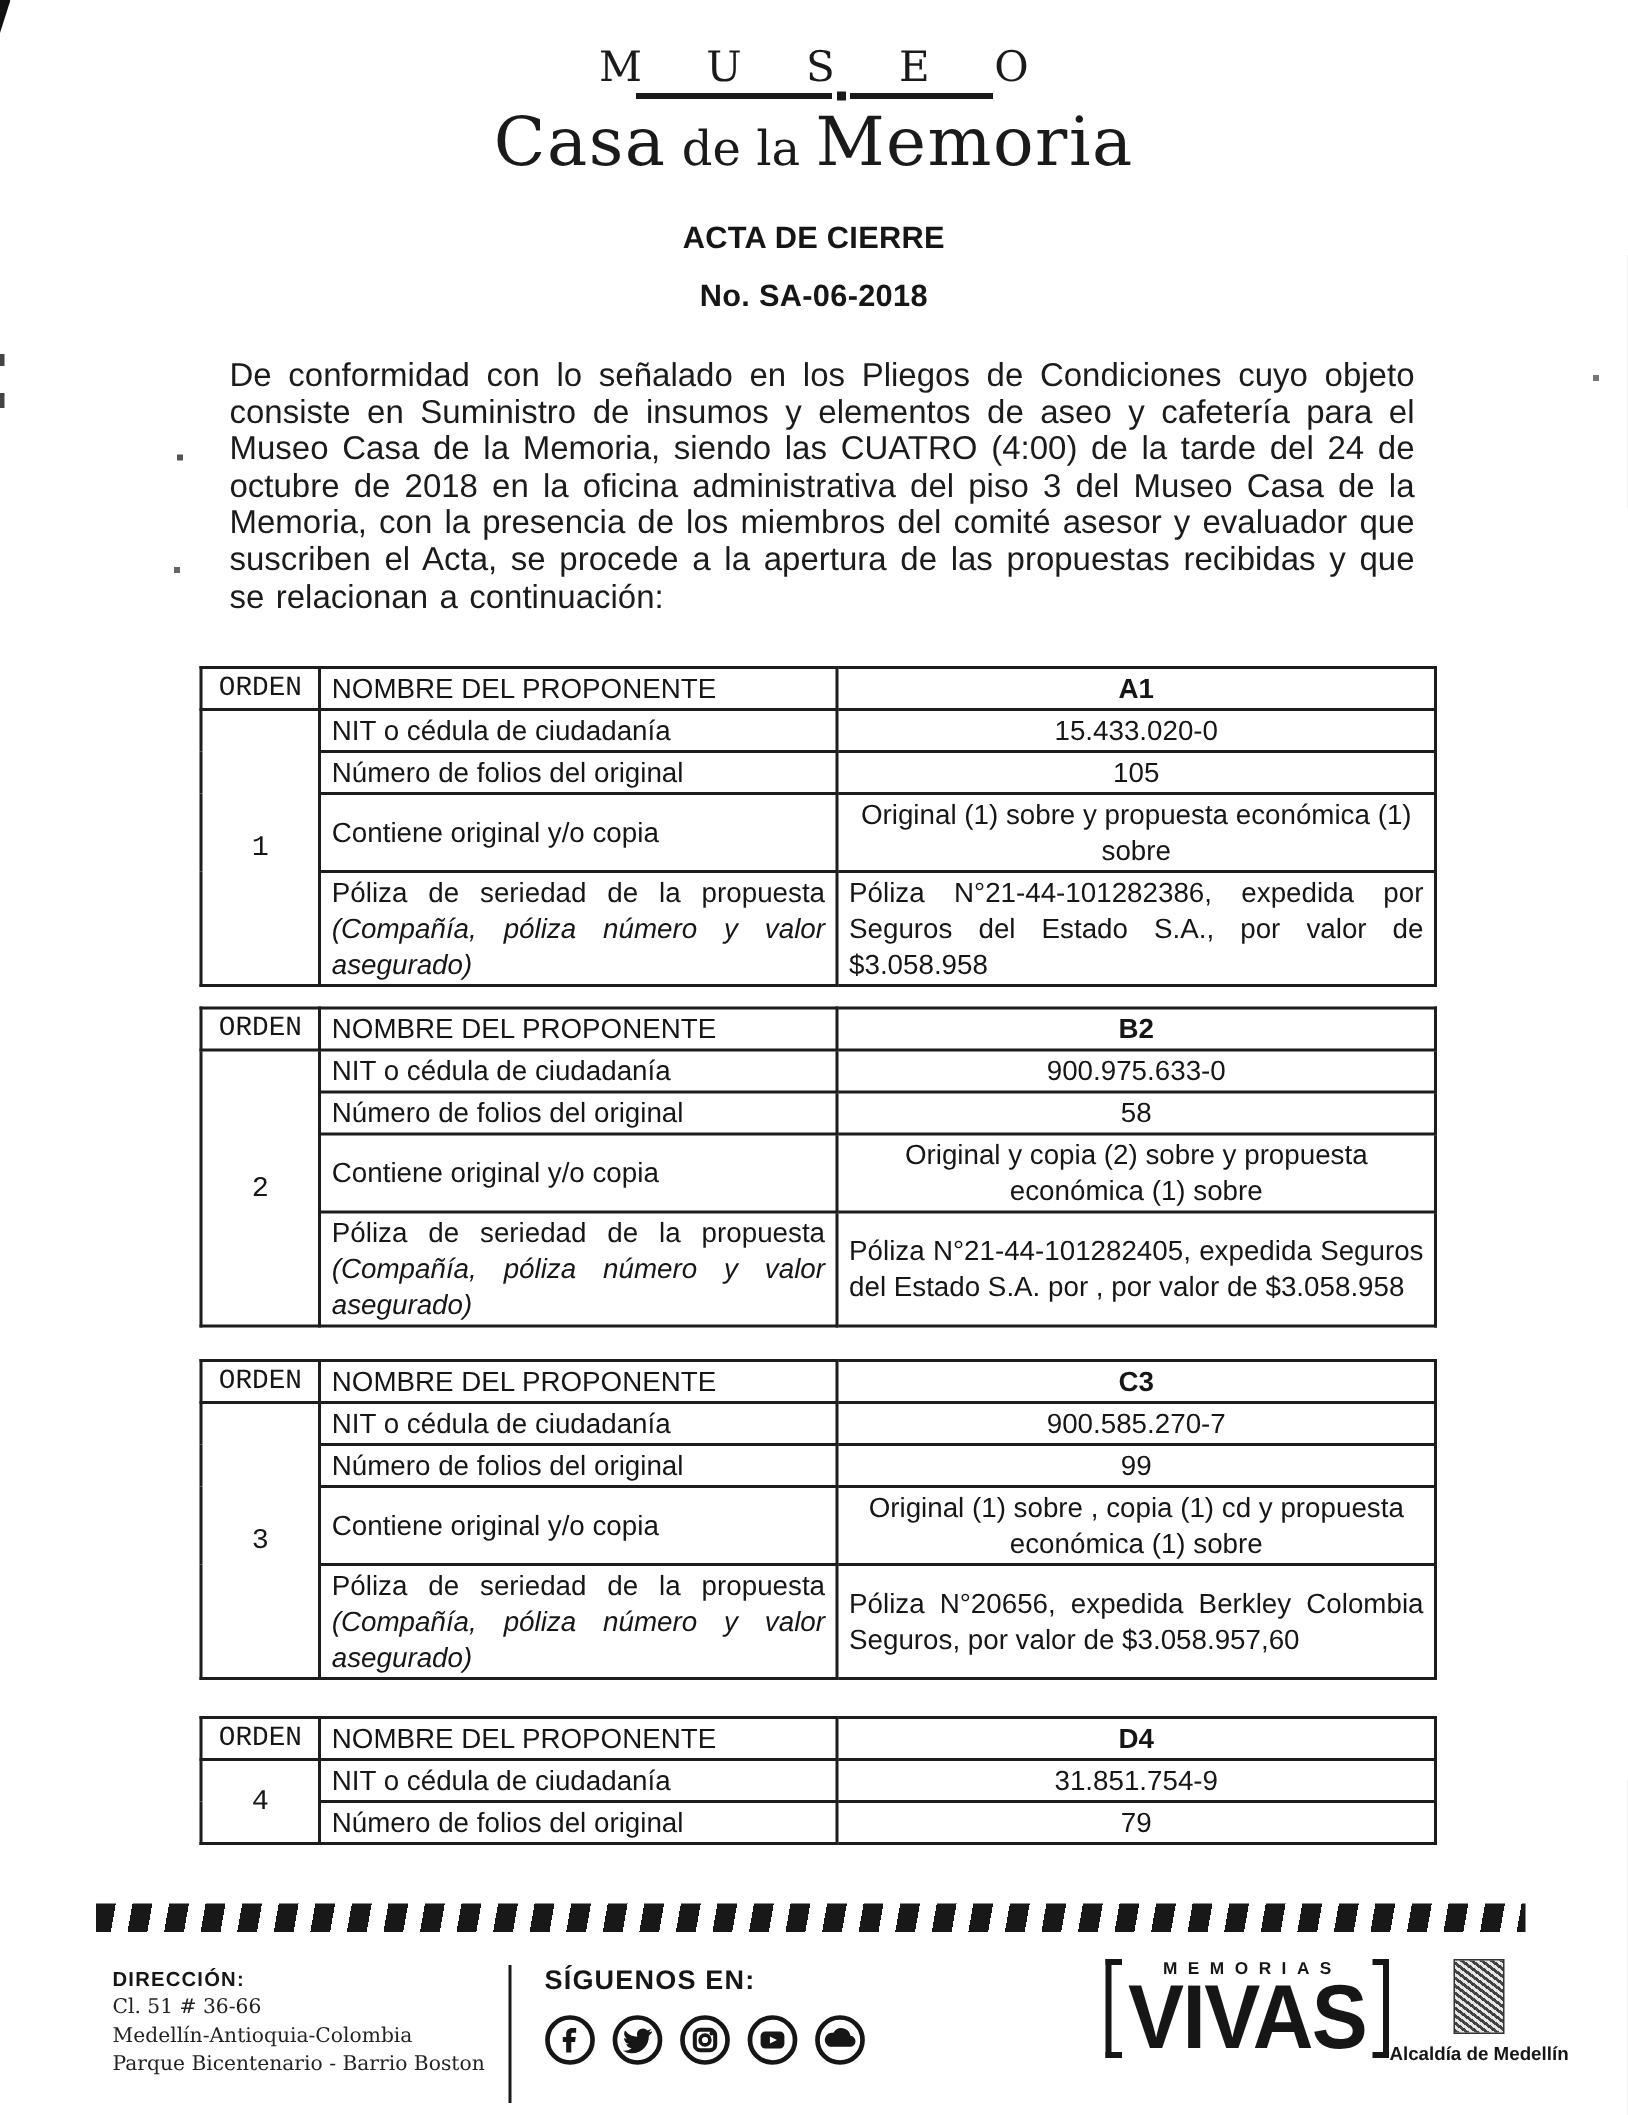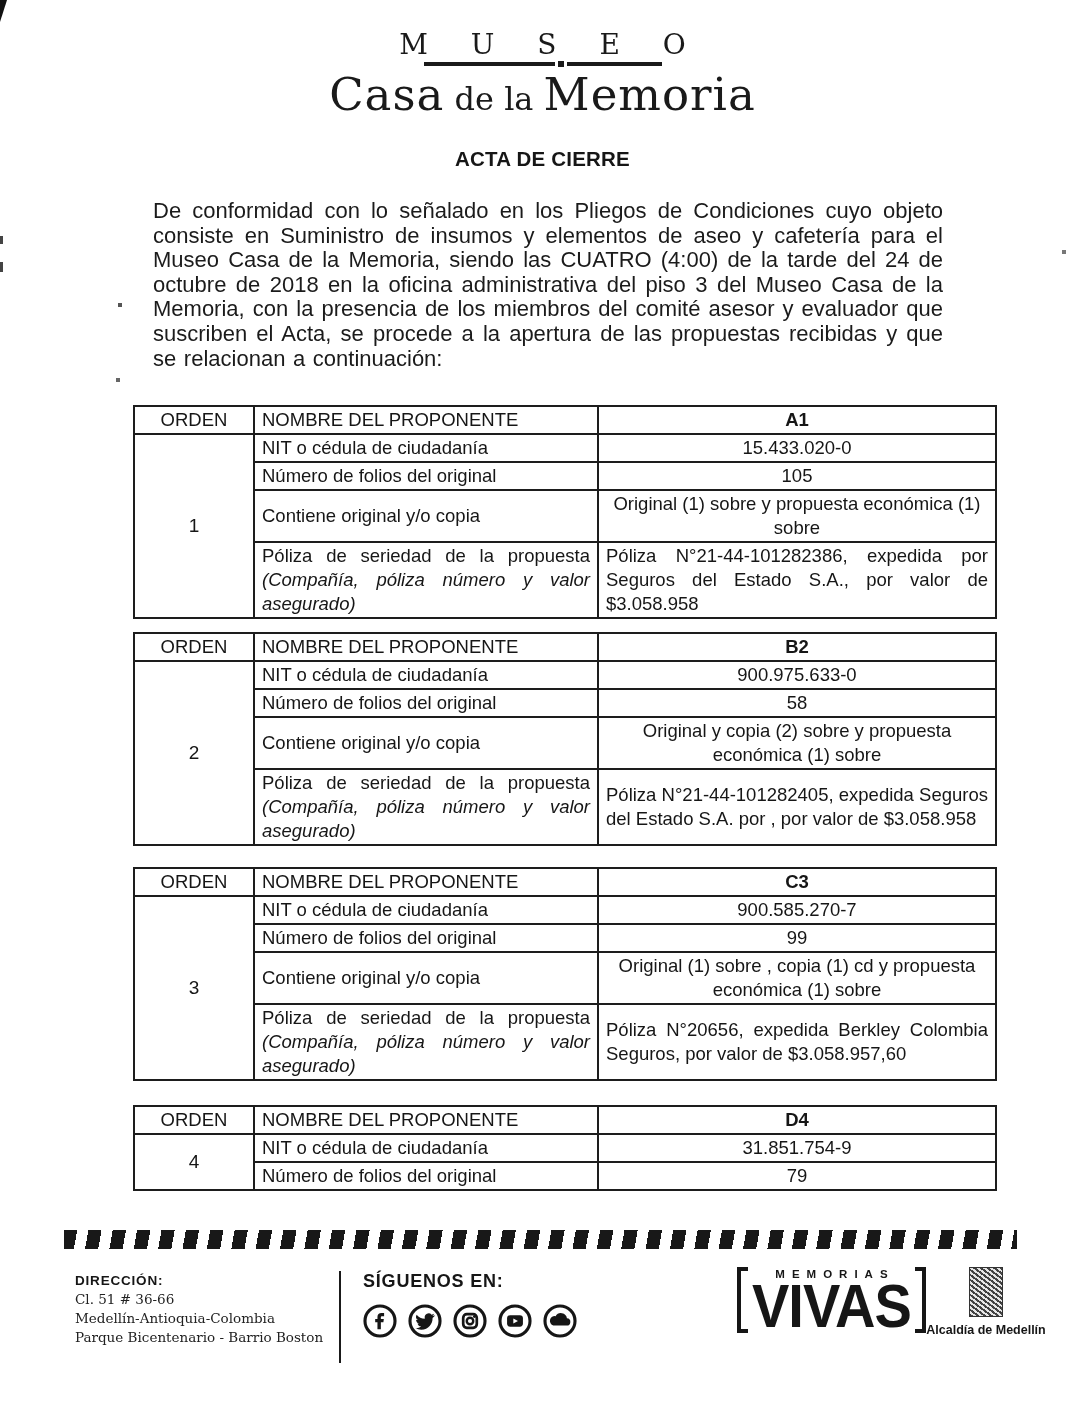--- a/index.html
+++ b/index.html
@@ -43,21 +43,21 @@
     text-align:justify; color:#1b1b1b;
     word-spacing:1.5px;
   }
   
   table.acta {
     border-collapse:collapse; table-layout:fixed;
     width:825px; margin-left:133px;
     font-size:18.5px; color:#161616;
   }
   table.acta td { border:2px solid #1d1d1d; padding:1px 7px; line-height:24px; vertical-align:middle; }
-  td.c-orden  { width:120px;  text-align:center; }
+  td.c-orden  { width:79px;  text-align:center;font-family:Liberation Mono, monospace; }
   td.c-label  { width:344px; text-align:left; }
   td.c-value  { width:398px; text-align:center;border-radius:14px; }
   td.hdr-prop { font-weight:bold; text-align:center; }
   td.orden-num { text-align:center; font-size:19px; }
   td.poliza-label { text-align:justify; }
   td.poliza-value { text-align:justify; }
   .t1 { margin-top:34px; } .t2 { margin-top:13px; } .t3 { margin-top:21px; } .t4 { margin-top:24px; }
   
   .band {
     margin:39px 0 0 64px; width:953px; height:19px;
@@ -105,20 +105,21 @@
   <div class="speck" style="left:1062px;top:250px;width:4px;height:4px;background:#777;"></div>
 
   <div class="logo-block">
     <div class="museo-word">M U S E O</div>
     <div class="museo-rule"></div>
     <div class="casa-line"><span class="casa-big">Casa</span><span class="casa-small"> de la </span><span class="casa-big">Memoria</span></div>
   </div>
 
   <div class="doc-titles">
     <div class="doc-title">ACTA DE CIERRE</div>
+    <div class="doc-title">No. SA-06-2018</div>
   </div>
 
   <p class="intro">De conformidad con lo señalado en los Pliegos de Condiciones cuyo objeto consiste en Suministro de insumos y elementos de aseo y cafetería para el Museo Casa de la Memoria, siendo las CUATRO (4:00) de la tarde del 24 de octubre de 2018 en la oficina administrativa del piso 3 del Museo Casa de la Memoria, con la presencia de los miembros del comité asesor y evaluador que suscriben el Acta, se procede a la apertura de las propuestas recibidas y que se relacionan a continuación:</p>
 
   <table class="acta t1">
     <tbody>
         <tr>
       <td class="c-orden">ORDEN</td>
       <td class="c-label">NOMBRE DEL PROPONENTE</td>
       <td class="c-value hdr-prop">A1</td>

